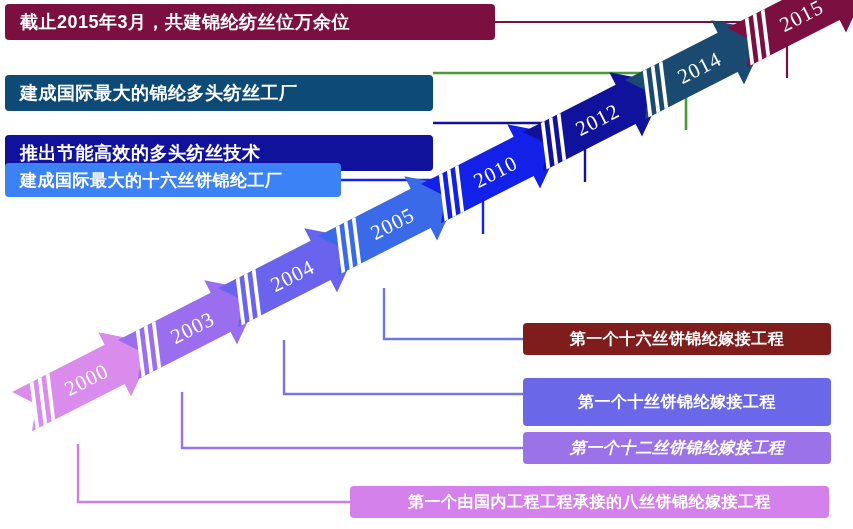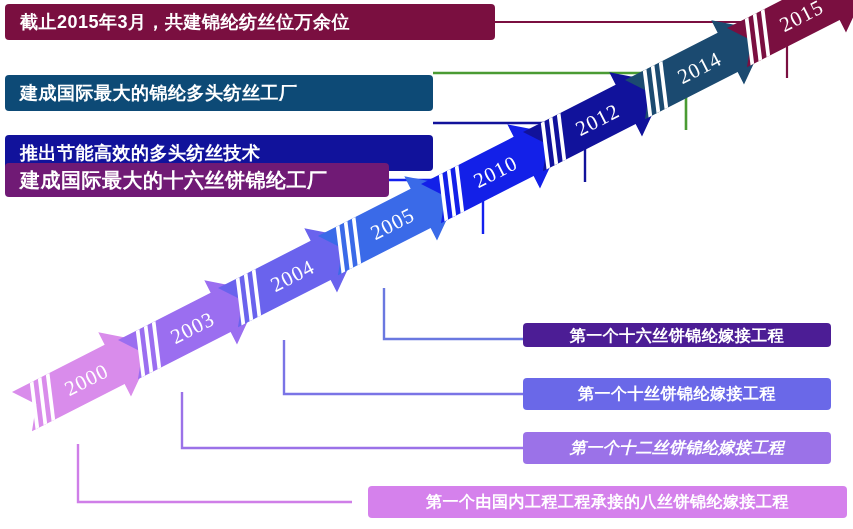--- a/index.html
+++ b/index.html
@@ -117,33 +117,33 @@
     <span>截止2015年3月，共建锦纶纺丝位万余位</span>
   </div>
 
   <div id="left-boxes-host">
       <div class="box left" style="left: 5px; top: 55px; width: 428px; height: 36px; background: rgb(13, 74, 118); font-size: 18px; margin-top: 20px;">
         <span>建成国际最大的锦纶多头纺丝工厂</span>
       </div>
       <div class="box left" style="left: 5px; top: 105px; width: 428px; height: 36px; background: rgb(17, 18, 155); font-size: 18px; margin-top: 30px;">
         <span>推出节能高效的多头纺丝技术</span>
       </div>
-      <div class="box left" style="left: 5px; top: 163px; width: 384px; height: 34px; background: #701a75; font-size: 20px;">
+      <div class="box left" style="left: 5px; top: 163px; width: 336px; height: 34px; background: #3b82f6; font-size: 17px;">
         <span>建成国际最大的十六丝饼锦纶工厂</span>
       </div>
     </div>
 
   <div id="right-boxes-host">
-      <div class="box right" style="left: 523px; top: 323px; width: 308px; height: 24px; background: #4c1d95; font-size: 16px; align-items: flex-end;">
+      <div class="box right" style="left: 523px; top: 323px; width: 308px; height: 32px; background: #7f1d1d; font-size: 16px;">
         <span>第一个十六丝饼锦纶嫁接工程</span>
       </div>
-      <div class="box right" style="left: 523px; top: 378px; width: 308px; height: 32px; background: rgb(106, 104, 232); font-size: 16px;">
+      <div class="box right" style="left: 523px; top: 378px; width: 308px; height: 48px; background: rgb(106, 104, 232); font-size: 16px;">
         <span>第一个十丝饼锦纶嫁接工程</span>
       </div>
       <div class="box right" style="left: 523px; top: 432px; width: 308px; height: 32px; background: rgb(155, 114, 232); font-size: 16px; font-style: italic;">
         <span>第一个十二丝饼锦纶嫁接工程</span>
       </div>
-      <div class="box right" style="left: 368px; top: 486px; width: 479px; height: 32px; background: rgb(213, 129, 236); font-size: 16px; justify-content: center;">
+      <div class="box right" style="left: 350px; top: 486px; width: 479px; height: 32px; background: rgb(213, 129, 236); font-size: 16px; justify-content: center;">
         <span>第一个由国内工程工程承接的八丝饼锦纶嫁接工程</span>
       </div>
     </div>
 
 </div>
 
 </body></html>

